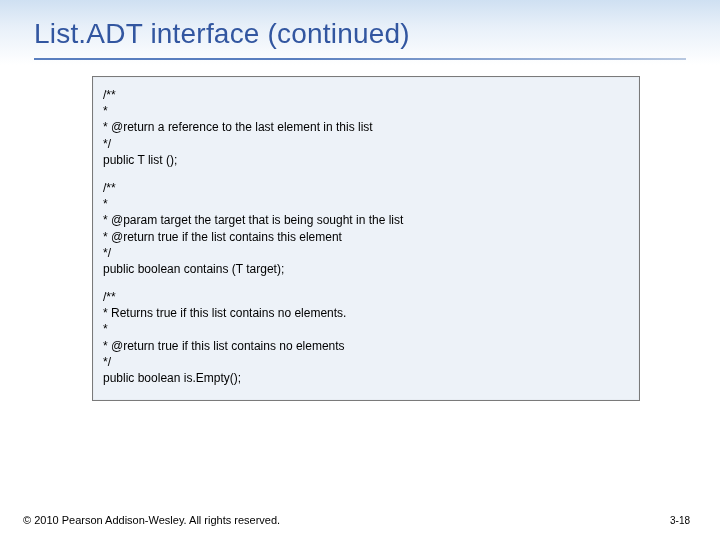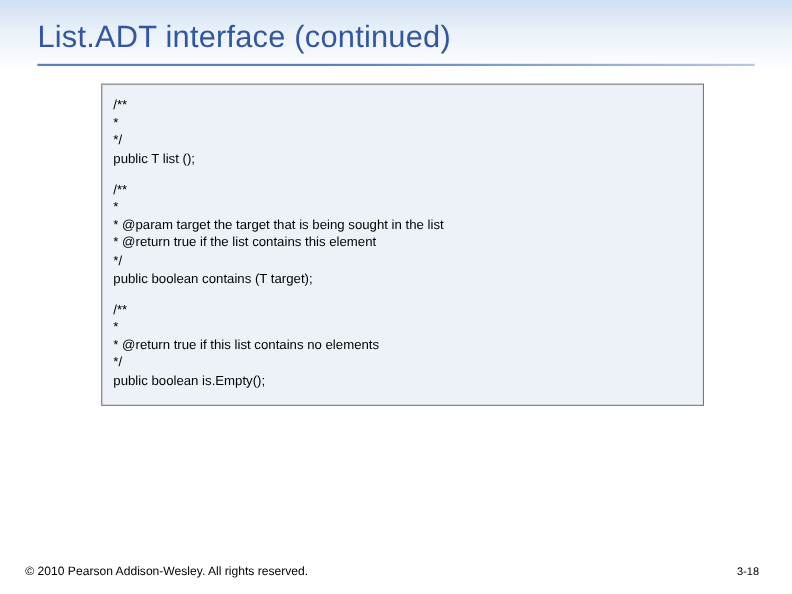--- a/index.html
+++ b/index.html
@@ -54,33 +54,35 @@
 <body>
 
 <div class="slide">
   <div class="title">List.ADT interface (continued)</div>
   <div class="rule"></div>
 
   <div class="codebox">
     <div class="block">
       <div>/**</div>
       <div>  *</div>
+      <div>  * @return  a reference to the last element in this list</div>
       <div>  */</div>
       <div>  public T list ();</div>
     </div>
     <div class="block">
       <div>/**</div>
       <div>  *</div>
       <div>  * @param target  the target that is being sought in the list</div>
       <div>  * @return        true if the list contains this element</div>
       <div>  */</div>
       <div>  public boolean contains (T target);</div>
     </div>
     <div class="block">
       <div>/**</div>
+      <div>  * Returns true if this list contains no elements.</div>
       <div>  *</div>
       <div>  * @return  true if this list contains no elements</div>
       <div>  */</div>
       <div>  public boolean is.Empty();</div>
     </div>
   </div>
 
   <div class="footer">© 2010 Pearson Addison-Wesley. All rights reserved.</div>
   <div class="pagenum">3-18</div>
 </div>

